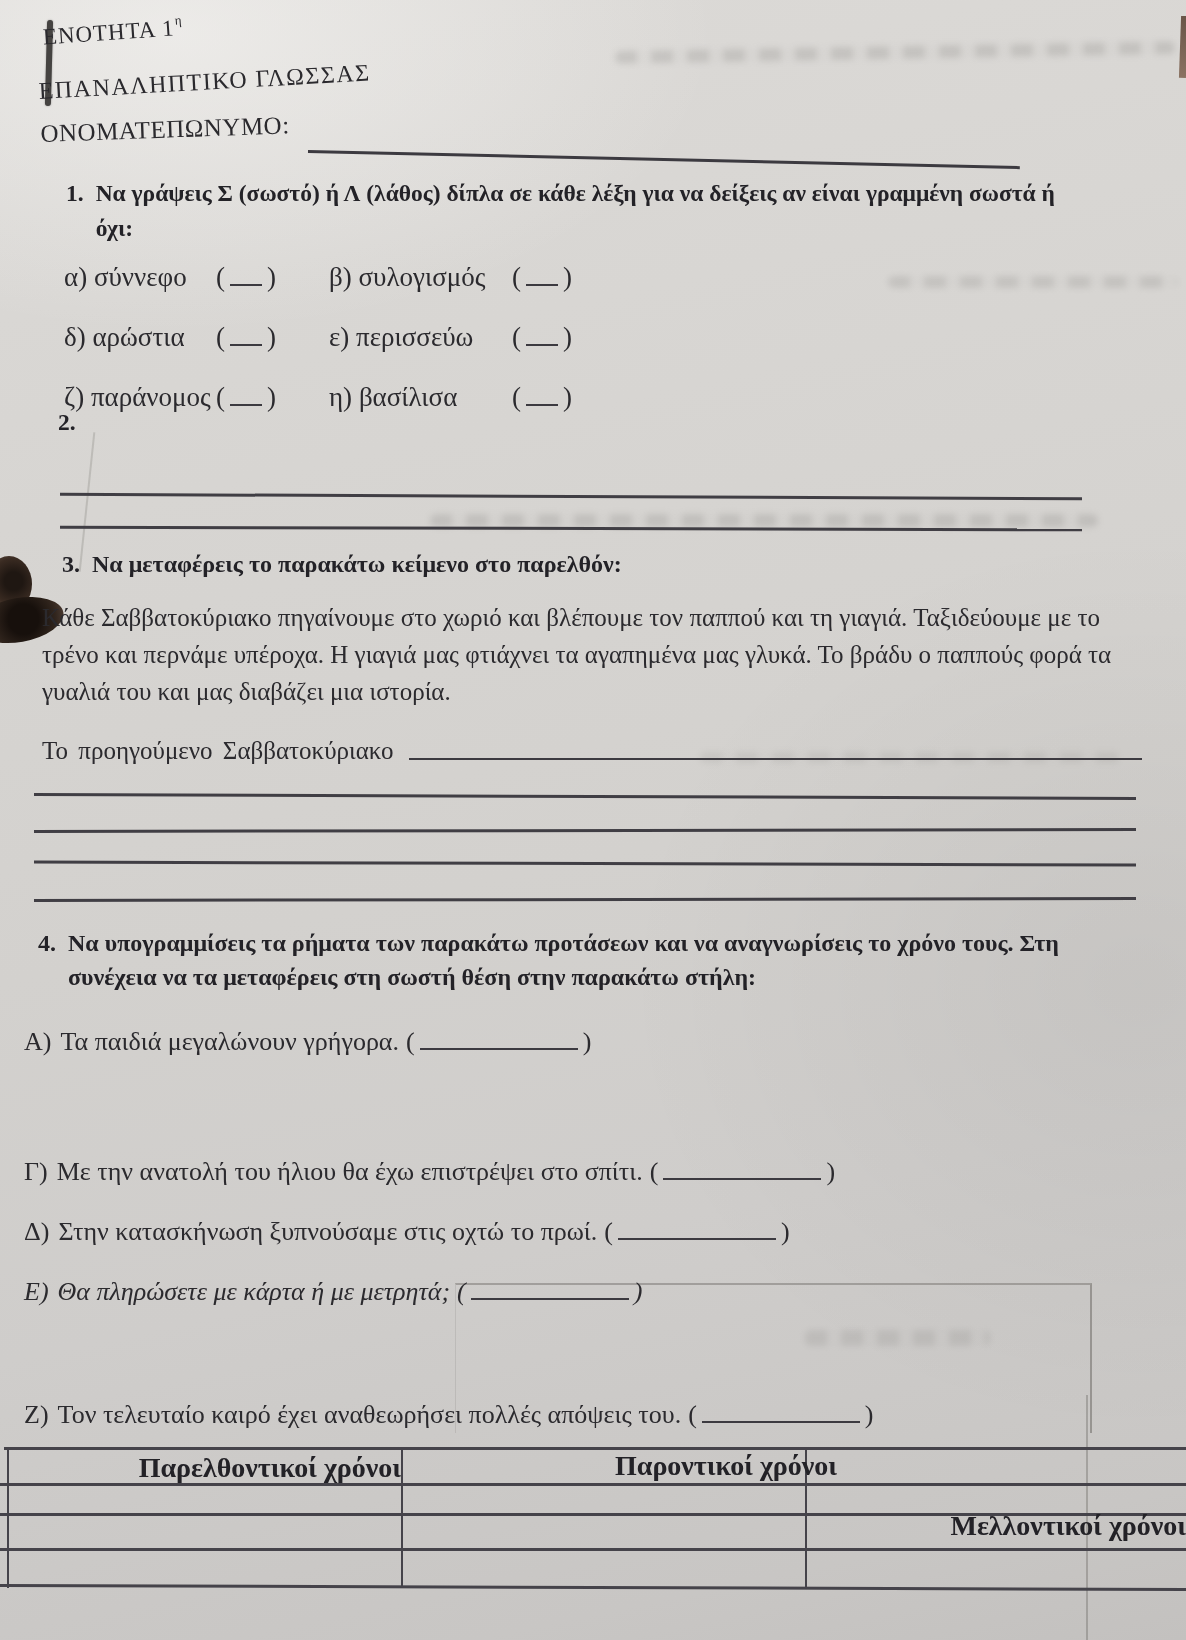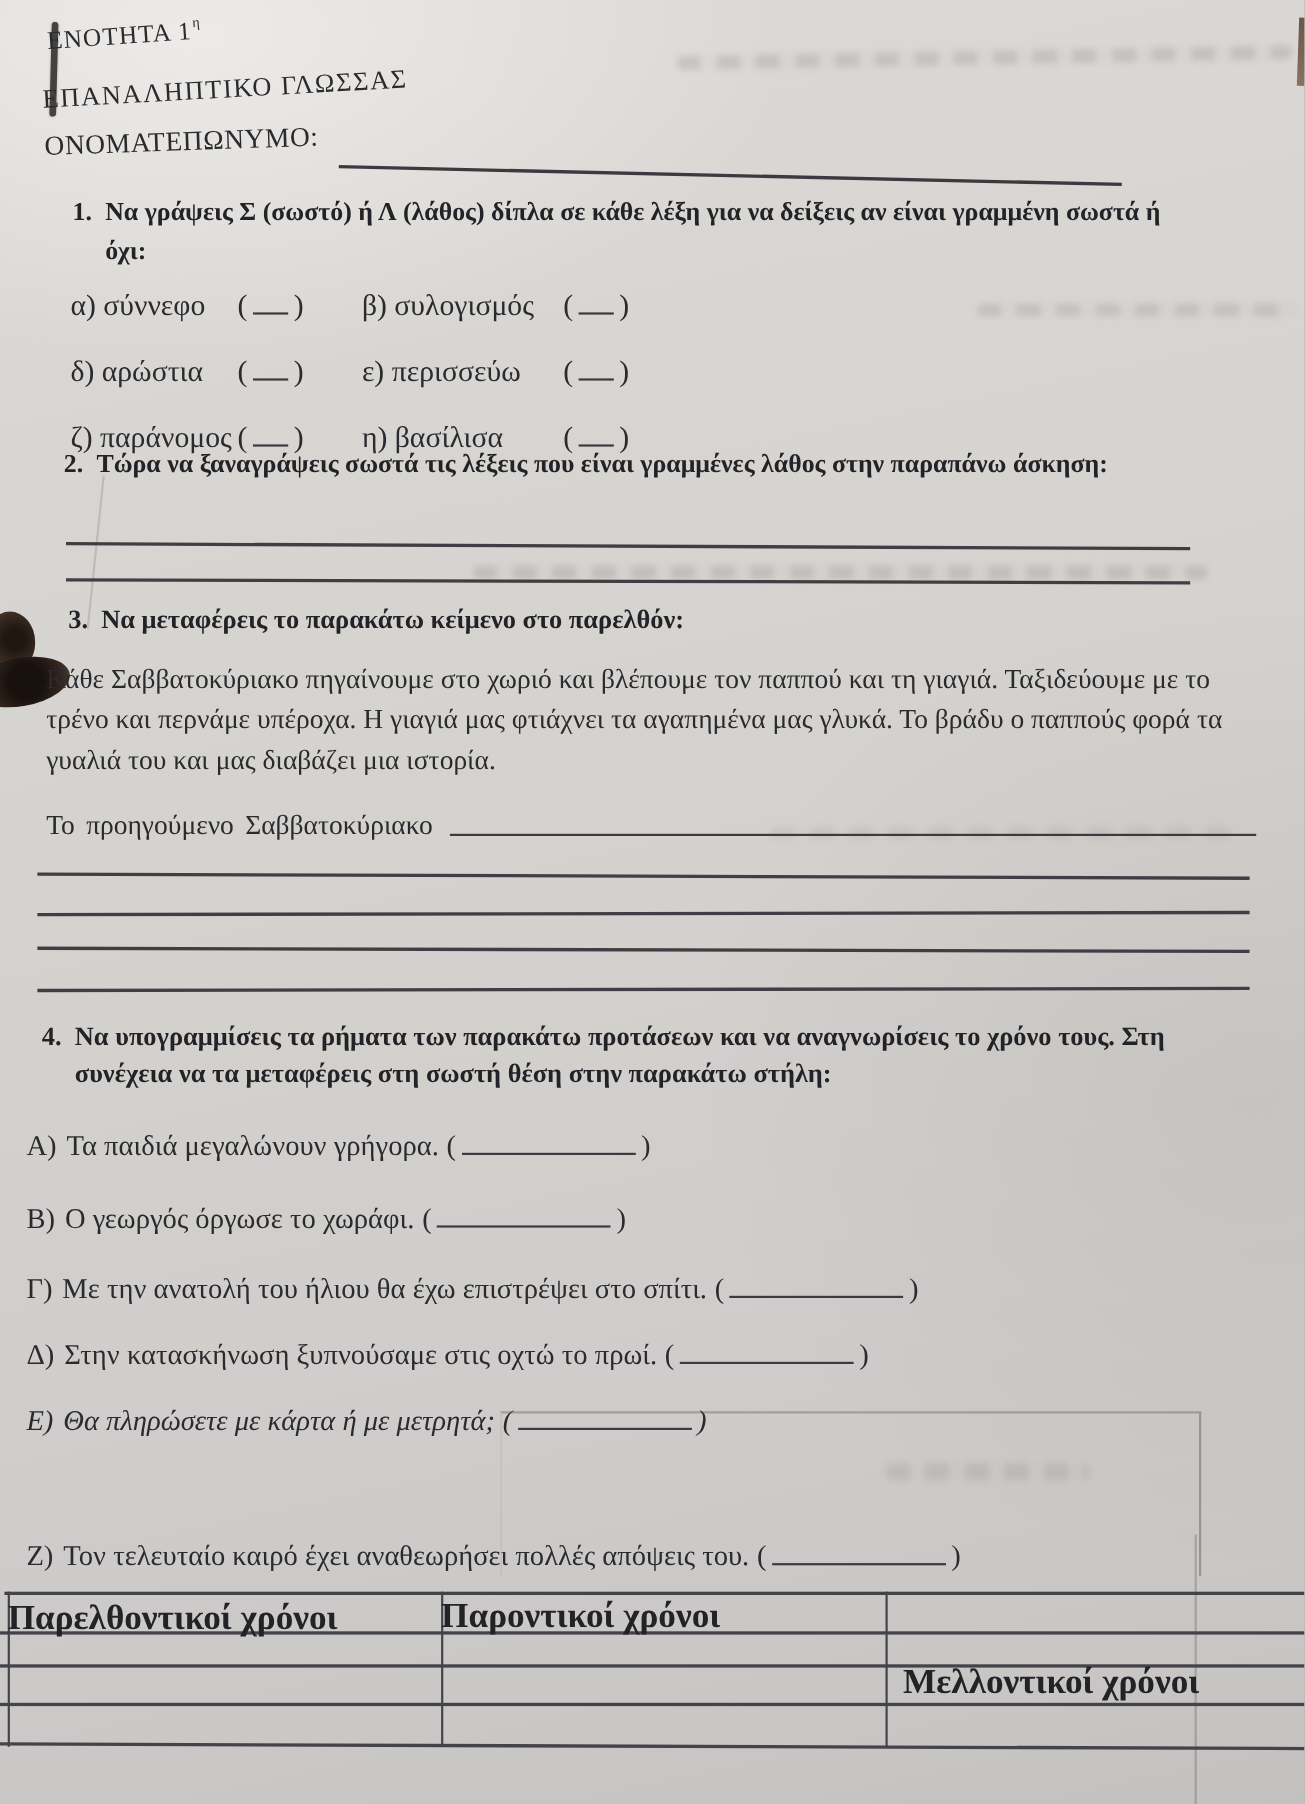--- a/index.html
+++ b/index.html
@@ -61,21 +61,21 @@
   .tl{position:absolute;height:2.5px;background:#45434a;}
   .tv{position:absolute;width:2px;background:#45434a;}
   #tl1{left:4px;top:1447px;width:1182px;}
   #tl2{left:0;top:1483px;width:1186px;}
   #tl3{left:0;top:1513px;width:1186px;}
   #tl4{left:0;top:1548px;width:1186px;}
   #tl5{left:0;top:1586px;width:1186px;transform:rotate(0.2deg);}
   #tv0{left:7px;top:1447px;height:141px;}
   #tv1{left:401px;top:1447px;height:141px;}
   #tv2{left:805px;top:1447px;height:141px;}
-  .th{position:absolute;font-weight:bold;font-size:32px;text-align:left;color:#232227;}
+  .th{position:absolute;font-weight:bold;font-size:28px;text-align:right;color:#232227;}
   #th1{left:7px;top:1452px;width:394px;}
   #th2{left:401px;top:1450px;width:436px;}
   #th3{left:805px;top:1510px;width:365px;margin-left:16px;}
   
   #pen-mark{left:46px;top:20px;width:6px;height:86px;background:#454341;border-radius:3px;transform:rotate(1.5deg);box-shadow:0 0 2px rgba(0,0,0,.35);}
   #corner-sliver{left:1180px;top:16px;width:7px;height:62px;background:linear-gradient(#6a5548,#8a7262);transform:rotate(2deg);}
   #hole1{left:-14px;top:556px;width:46px;height:56px;border-radius:50%;
     background:radial-gradient(circle at 60% 45%, #1f1712 22%, #3a2b22 55%, #5d4a3d 80%, rgba(93,74,61,0) 100%);}
   #hole2{left:-26px;top:598px;width:90px;height:44px;border-radius:50%;transform:rotate(-10deg);
     background:radial-gradient(circle at 55% 50%, #17100c 28%, #32261e 60%, #55433a 85%, rgba(85,67,58,0) 100%);}
@@ -130,21 +130,20 @@
       <span class="ex1-cell c2"><span class="word"><span>ε)</span> <span>περισσεύω</span></span><span class="parens"><span>(</span><span class="blank b30"></span><span>)</span></span></span>
     </div>
     <div class="ex1-row">
       <span class="ex1-cell c1"><span class="word"><span>ζ)</span> <span>παράνομος</span></span><span class="parens"><span>(</span><span class="blank b30"></span><span>)</span></span></span>
       <span class="ex1-cell c2"><span class="word"><span>η)</span> <span>βασίλισα</span></span><span class="parens"><span>(</span><span class="blank b30"></span><span>)</span></span></span>
     </div>
   </div>
 
   <div class="abs ex-head" id="ex2-head">
     <span class="ex-num">2.</span>
-    <span class="ex-txt">Τώρα να ξαναγράψεις σωστά τις λέξεις που είναι γραμμένες λάθος στην παραπάνω άσκηση:</span>
   </div>
   <div class="rule" id="ex2-l1"></div>
   <div class="rule" id="ex2-l2"></div>
 
   <div class="abs ex-head" id="ex3-head">
     <span class="ex-num">3.</span>
     <span class="ex-txt">Να μεταφέρεις το παρακάτω κείμενο στο παρελθόν:</span>
   </div>
   <div class="abs" id="ex3-passage">Κάθε Σαββατοκύριακο πηγαίνουμε στο χωριό και βλέπουμε τον παππού και τη γιαγιά. Ταξιδεύουμε με το τρένο και περνάμε υπέροχα. Η γιαγιά μας φτιάχνει τα αγαπημένα μας γλυκά. Το βράδυ ο παππούς φορά τα γυαλιά του και μας διαβάζει μια ιστορία.</div>
   <div class="abs" id="ex3-lead">
@@ -155,21 +154,20 @@
   <div class="rule" id="ex3-l2"></div>
   <div class="rule" id="ex3-l3"></div>
   <div class="rule" id="ex3-l4"></div>
 
   <div class="abs ex-head" id="ex4-head">
     <span class="ex-num">4.</span>
     <span class="ex-txt">Να υπογραμμίσεις τα ρήματα των παρακάτω προτάσεων και να αναγνωρίσεις το χρόνο τους. Στη συνέχεια να τα μεταφέρεις στη σωστή θέση στην παρακάτω στήλη:</span>
   </div>
 
   <div class="sent" id="s0"><span class="lbl">Α)</span><span class="txt">Τα παιδιά μεγαλώνουν γρήγορα.</span><span class="parens"><span>(</span><span class="blank b155"></span><span>)</span></span></div>
-  <div class="sent" id="s1"><span class="lbl">Β)</span><span class="txt">Ο γεωργός όργωσε το χωράφι.</span><span class="parens"><span>(</span><span class="blank b155"></span><span>)</span></span></div>
   <div class="sent" id="s2"><span class="lbl">Γ)</span><span class="txt">Με την ανατολή του ήλιου θα έχω επιστρέψει στο σπίτι.</span><span class="parens"><span>(</span><span class="blank b155"></span><span>)</span></span></div>
   <div class="sent" id="s3"><span class="lbl">Δ)</span><span class="txt">Στην κατασκήνωση ξυπνούσαμε στις οχτώ το πρωί.</span><span class="parens"><span>(</span><span class="blank b155"></span><span>)</span></span></div>
   <div class="sent" id="s4"><span class="lbl">Ε)</span><span class="txt">Θα πληρώσετε με κάρτα ή με μετρητά;</span><span class="parens"><span>(</span><span class="blank b155"></span><span>)</span></span></div>
   <div class="sent" id="s6"><span class="lbl">Ζ)</span><span class="txt">Τον τελευταίο καιρό έχει αναθεωρήσει πολλές απόψεις του.</span><span class="parens"><span>(</span><span class="blank b155"></span><span>)</span></span></div>
 
   <div class="tl" id="tl1"></div>
   <div class="tl" id="tl2"></div>
   <div class="tl" id="tl3"></div>
   <div class="tl" id="tl4"></div>
   <div class="tl" id="tl5"></div>

